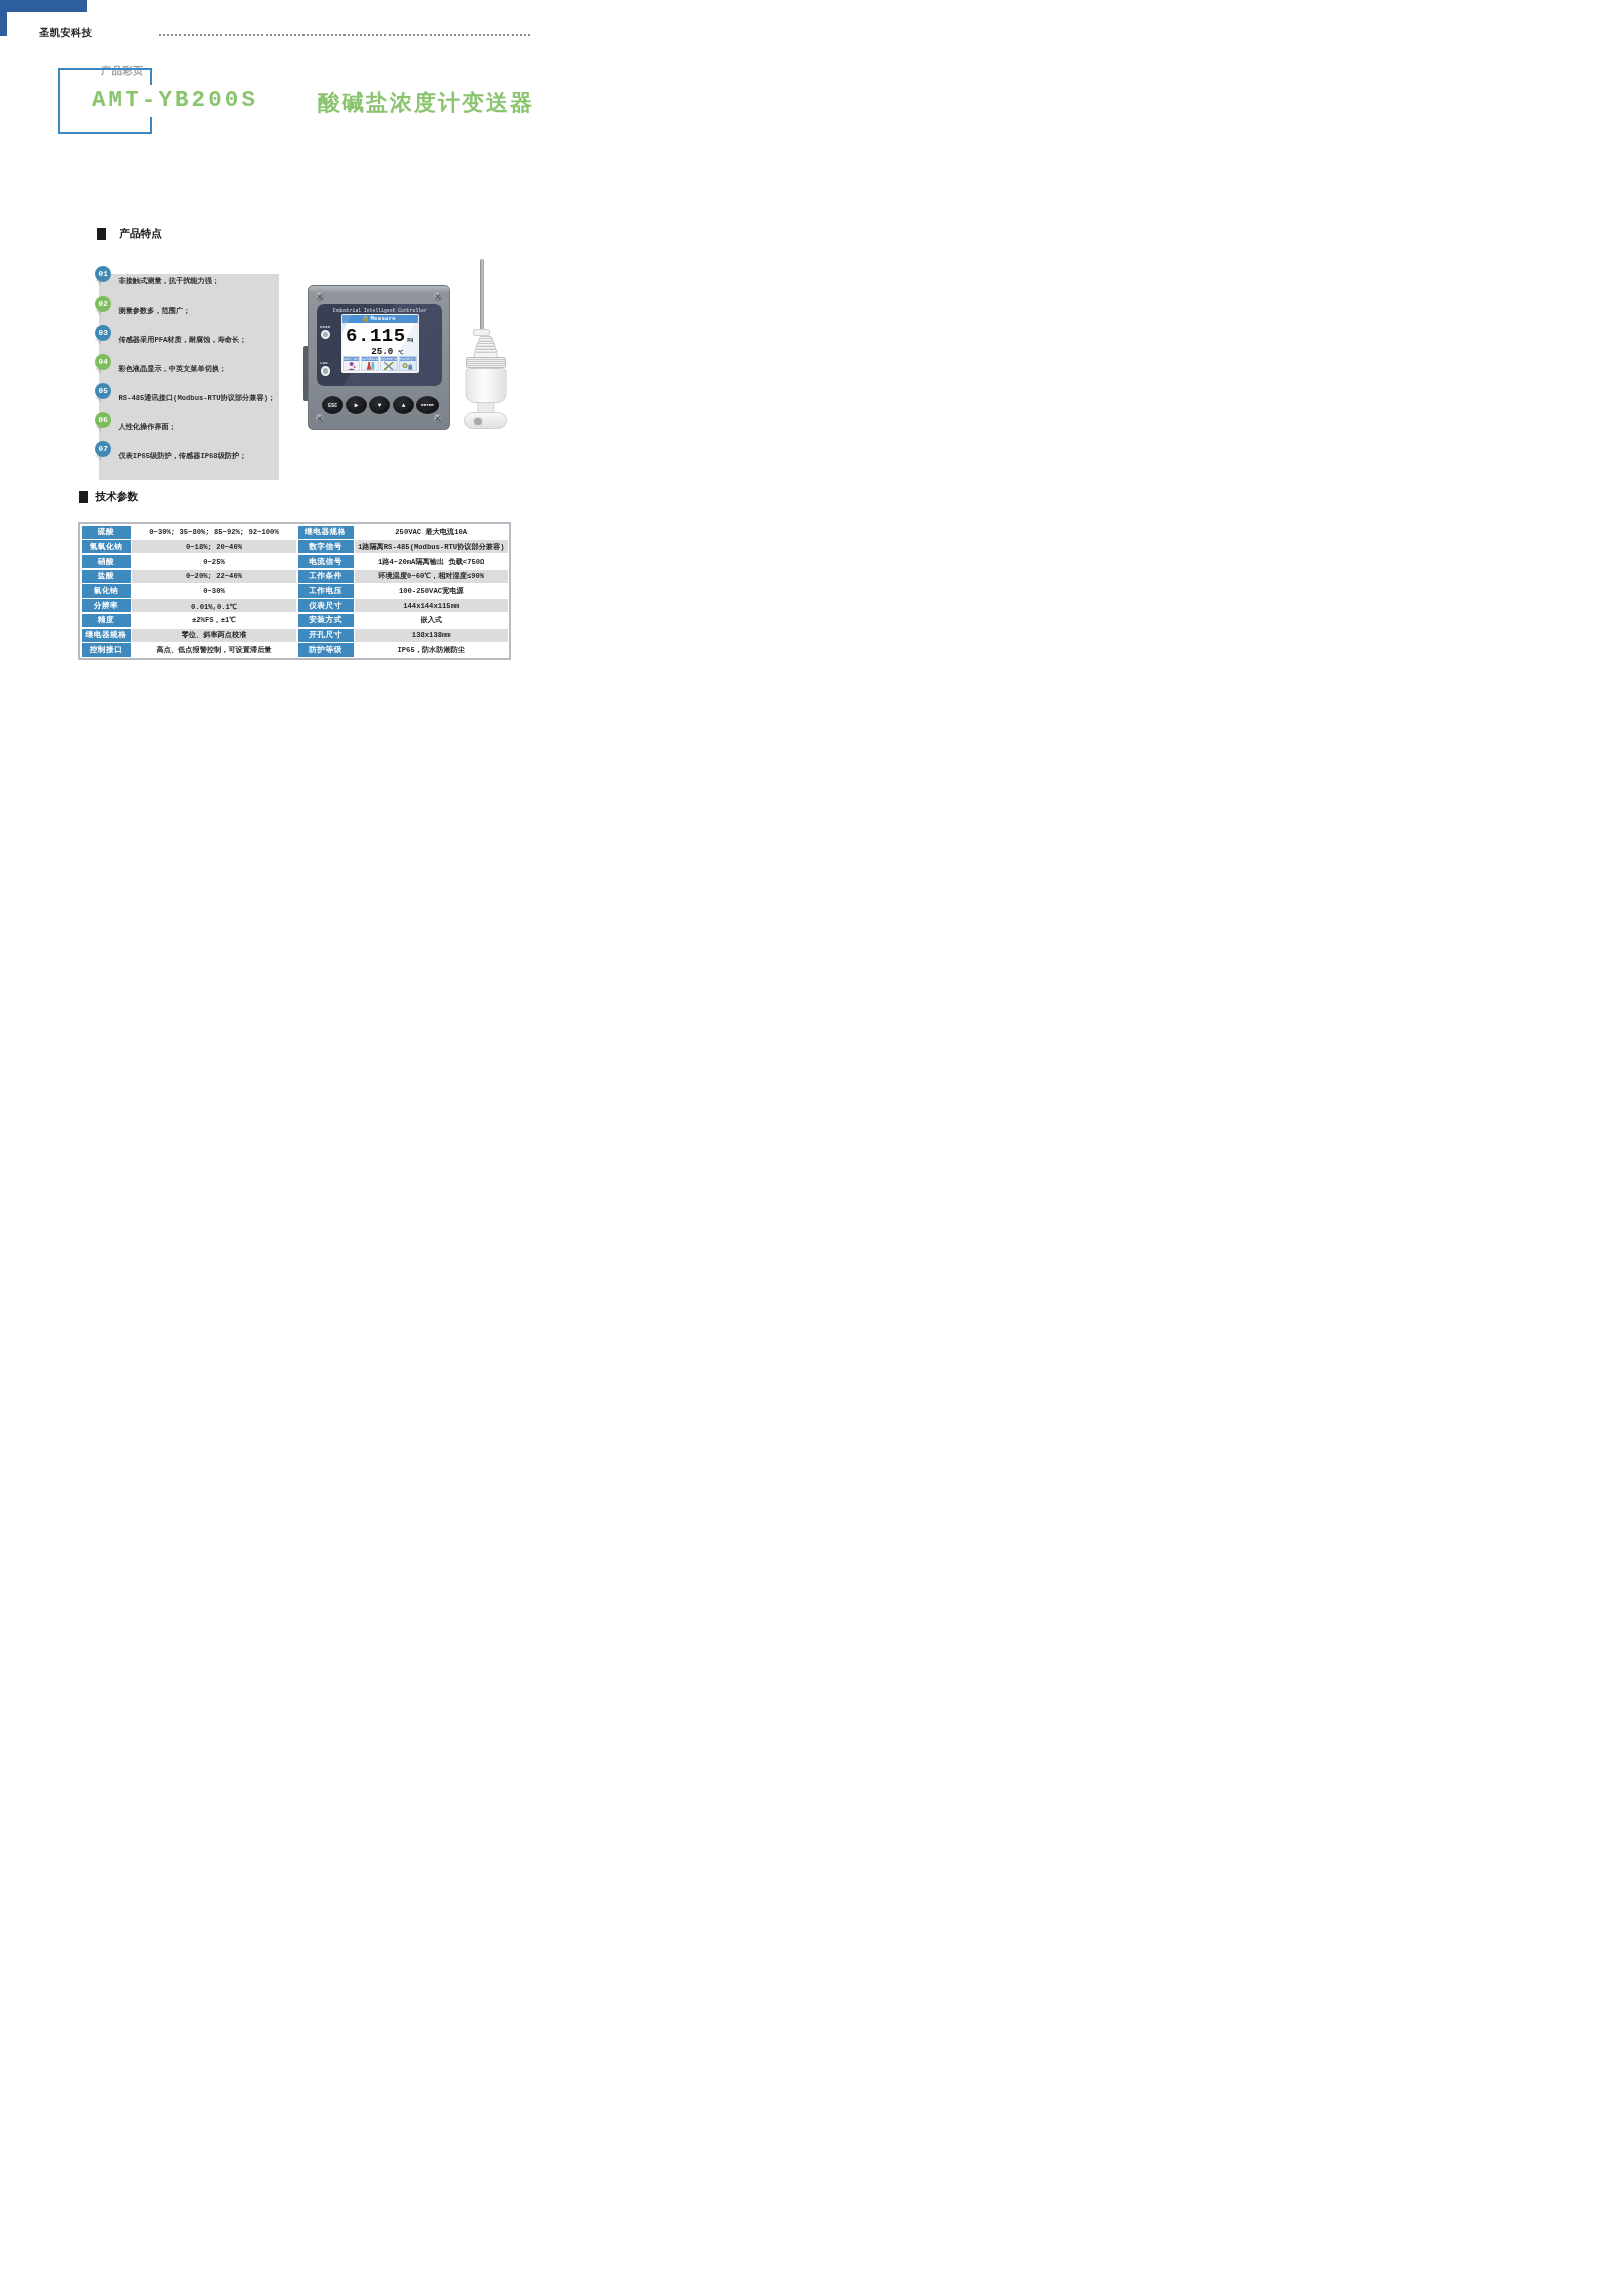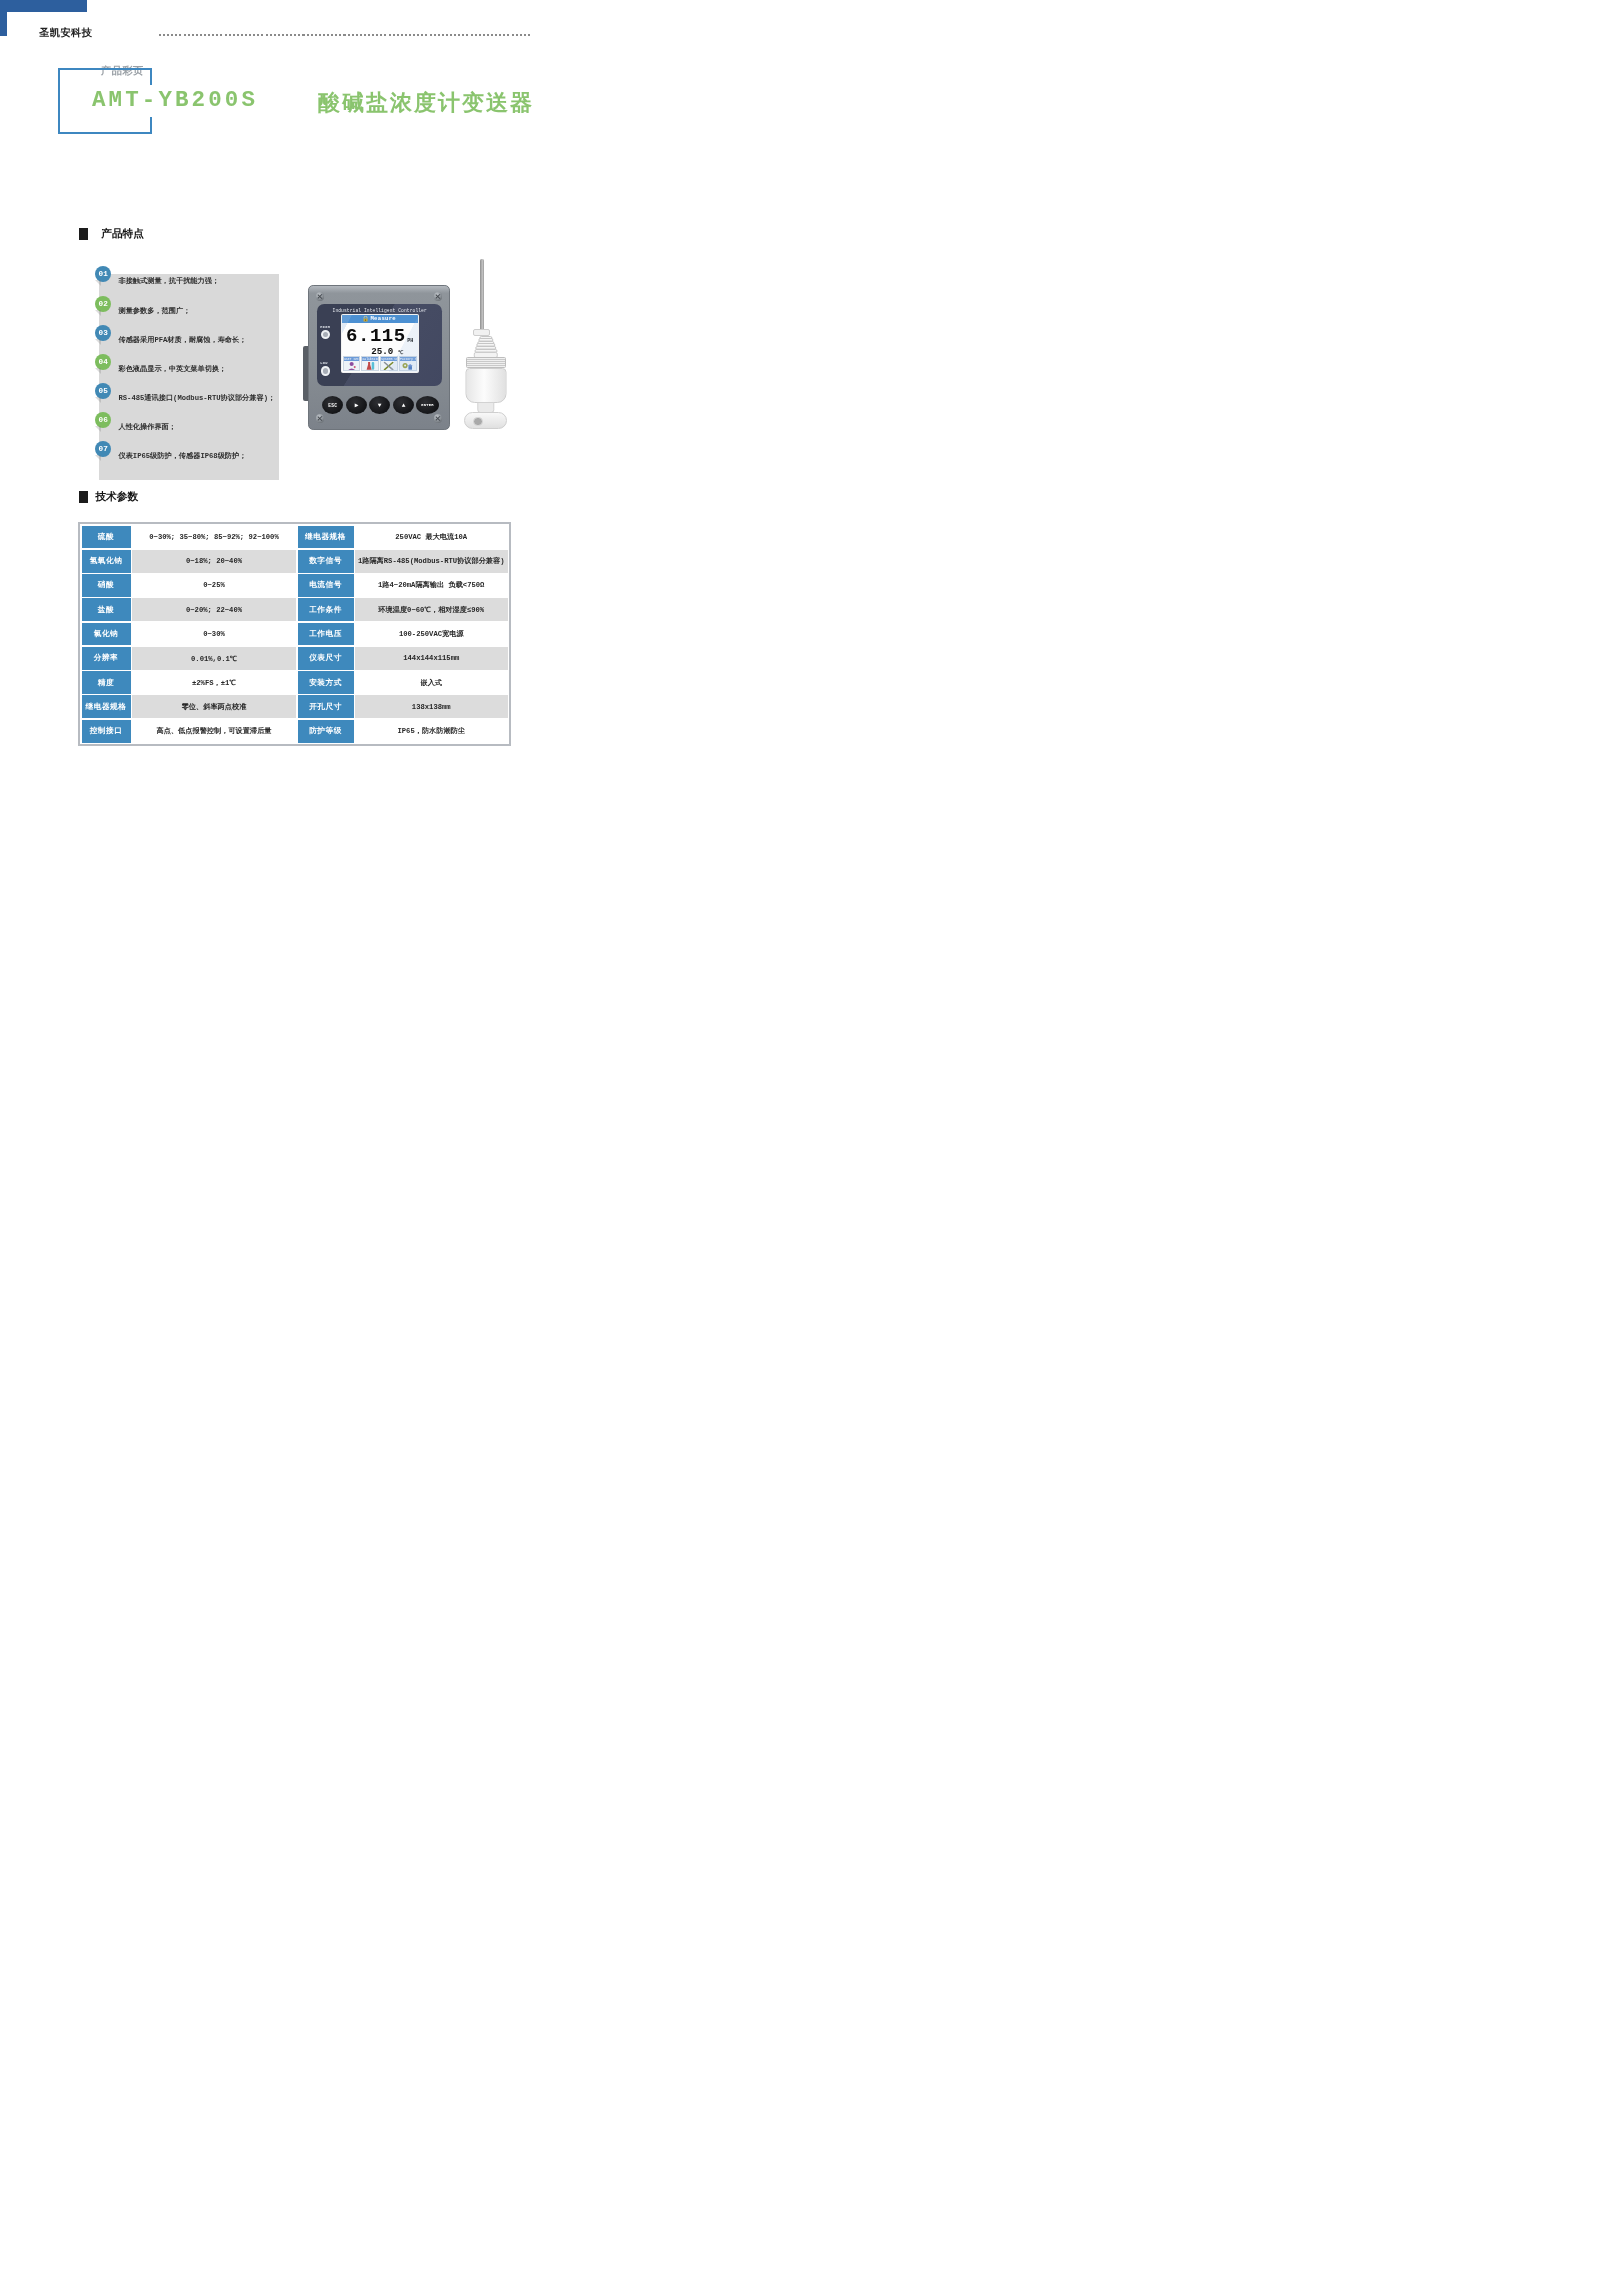--- a/index.html
+++ b/index.html
@@ -24,21 +24,21 @@
 
   
   .intro-box{position:absolute;left:78px;top:146px;width:429px;height:331px;border:1px dashed #8f8f8f;}
   .intro-divider{position:absolute;left:-1px;right:-1px;top:60px;border-top:1px dashed #8f8f8f;}
   .intro-text{position:absolute;left:7.2px;right:8.2px;top:6.6px;font-size:10.2px;line-height:16px;
     color:#333;font-weight:600;letter-spacing:0.1px;text-align:justify;}
 
   
   .sec-head{position:absolute;display:flex;align-items:center;gap:7.2px;font-size:10.7px;font-weight:700;color:#141414;}
   .sec-head .sq{width:9.2px;height:11.3px;background:#1c1c1c;flex:0 0 auto;}
-  .sec-feat{left:79px;top:227px;gap:13px;}
+  .sec-feat{left:97px;top:227px;gap:13px;}
   .sec-spec{left:79px;top:490px;}
 
   
   .feature{position:absolute;left:95px;width:185px;height:24.5px;}
   .f1{top:266px;}.f2{top:296px;}.f3{top:325px;}.f4{top:354px;}
   .f5{top:383px;}.f6{top:412px;}.f7{top:441px;}
   .f-bar{position:absolute;left:4.1px;top:7.7px;width:180px;height:31px;background:#d9d9d9;}
   .f-text{display:block;padding-left:19.4px;line-height:15.3px;font-size:7.2px;font-weight:700;color:#2e2e2e;white-space:nowrap;}
   .f-badge{position:absolute;left:0;top:0;width:16.4px;height:16.4px;border-radius:50%;
     color:#fff;font-weight:700;font-size:7.7px;display:flex;align-items:center;justify-content:center;z-index:2;}
@@ -111,21 +111,21 @@
     border:0.5px solid #cecece;border-radius:4.1px 4.1px 9.2px 9.2px;
     background:linear-gradient(90deg,#e6e6e6,#fcfcfc 45%,#e1e1e1);}
   .pr-neck{position:absolute;left:50%;transform:translateX(-50%);top:146px;width:17.4px;height:10.7px;
     background:#eaeaea;border:0.5px solid #d2d2d2;border-radius:0 0 3.1px 3.1px;}
   .pr-foot{position:absolute;left:9.2px;top:156px;width:43px;height:17.4px;border:0.5px solid #cfcfcf;border-radius:8.7px;
     background:linear-gradient(180deg,#f8f8f8,#e0e0e0);}
   .pr-hole{position:absolute;left:18.4px;top:161px;width:9.2px;height:9.2px;border-radius:50%;
     background:#a9a9a9;border:1.5px solid #dcdcdc;}
 
   
-  .spec-table{position:absolute;left:78px;top:522px;width:433px;height:224px;
+  .spec-table{position:absolute;left:78px;top:522px;width:433px;height:138px;
     border:2.6px solid #b7bbc1;background:#ffffff;padding:1.5px;
     display:grid;grid-template-columns:49px 164px 56px 1fr;grid-auto-rows:1fr;gap:1.5px;}
   .p-cell{background:#3e89bd;color:#fff;font-size:7.7px;font-weight:700;letter-spacing:0.5px;
     display:flex;align-items:center;justify-content:center;text-align:center;}
   .v-cell{background:#ffffff;color:#272727;font-size:7.2px;font-weight:600;
     display:flex;align-items:center;justify-content:center;text-align:right;white-space:nowrap;overflow:hidden;}
   .v-cell.shade{background:#dcdcdc;}
 </style>
 </head>
 <body>

